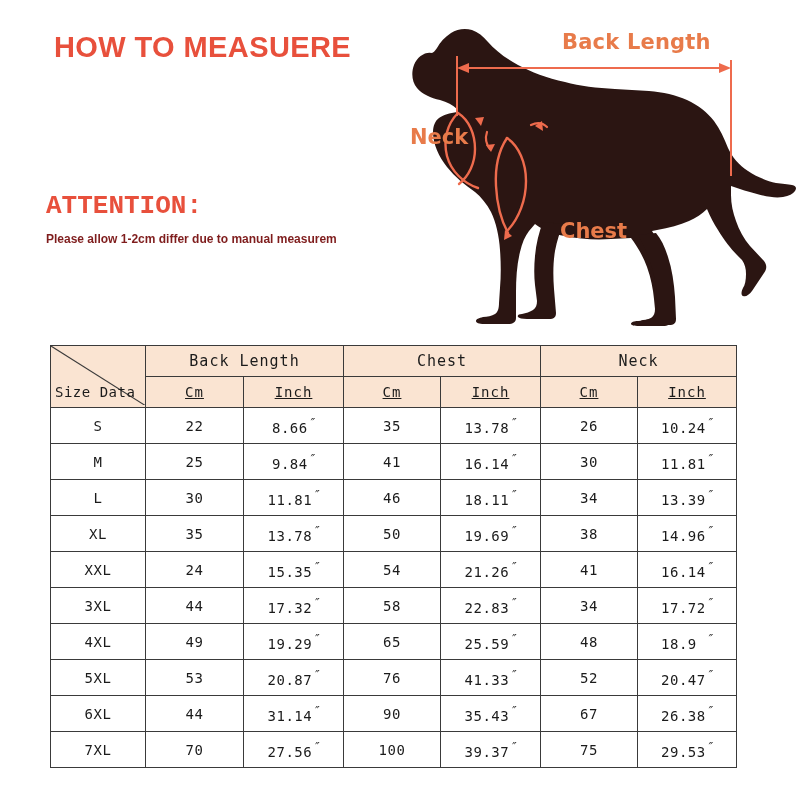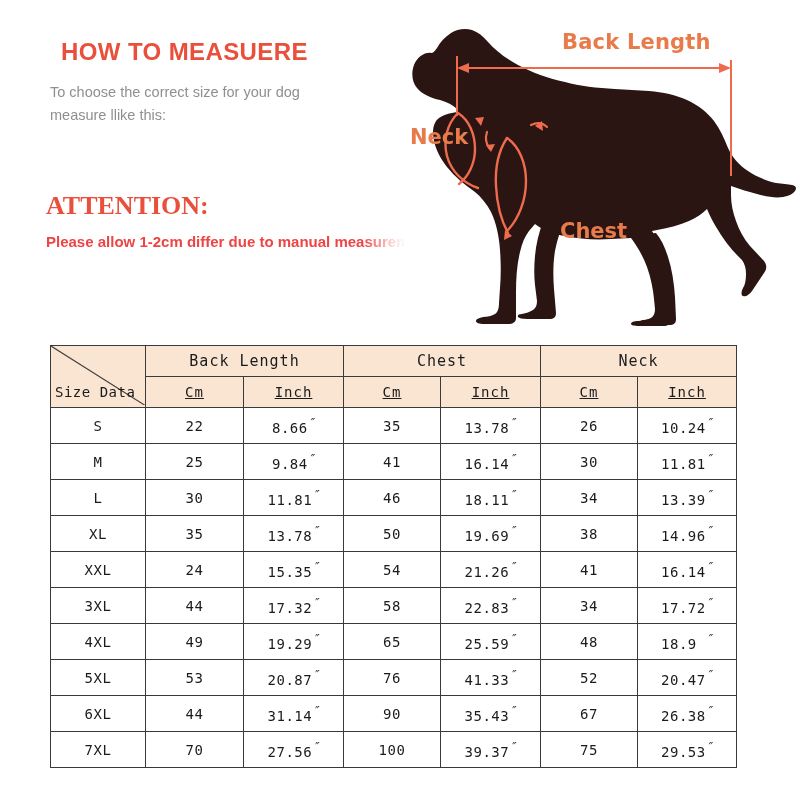--- a/index.html
+++ b/index.html
@@ -19,54 +19,54 @@
   
   .intro {
     position: absolute;
     left: 50px;
     top: 28px;
     width: 360px;
   }
   .title-main {
     font-family: "Liberation Sans", sans-serif;
     font-weight: bold;
-    font-size: 24px;
+    font-size: 29px;
     letter-spacing: 0.4px;
     color: #E8503C;
-    margin: 11px;
+    margin: 4px;
     line-height: 1.1;
   }
   .intro-text {
     margin-top: 16px;
     font-size: 14.5px;
     line-height: 1.55;
     color: #8f8f8f;
     max-width: 280px;
   }
 
   .attention-block {
     position: absolute;
     left: 46px;
     top: 192px;
     width: 400px;
   }
   .title-attention {
-    font-family: Liberation Serif, serif;
+    font-family: Liberation Mono, monospace;
     font-weight: bold;
     font-size: 26px;
     color: #E8503C;
     margin: 0;
     line-height: 1.1;
   }
   .attention-lines {
     margin-top: 9px;
-    font-size: 15px;
+    font-size: 12px;
     font-weight: bold;
     line-height: 1.55;
-    color: #ef4444;
+    color: #7f1d1d;
   }
   .attention-lines .line1 {
     display: block;
     width: 360px;
     overflow: hidden;
     white-space: nowrap;
     
     -webkit-mask-image: linear-gradient(to right, #000 0 88%, rgba(0,0,0,0.25) 96%, rgba(0,0,0,0) 100%);
             mask-image: linear-gradient(to right, #000 0 88%, rgba(0,0,0,0.25) 96%, rgba(0,0,0,0) 100%);
   }
@@ -150,21 +150,20 @@
     vertical-align: super;
     font-style: italic;
     letter-spacing: 0;
   }
 </style>
 </head>
 <body>
 
 <div class="intro">
   <h1 class="title-main">HOW TO MEASUERE</h1>
-  <p class="intro-text">To choose the correct size for your dog measure llike this:</p>
 </div>
 
 <div class="attention-block">
   <h2 class="title-attention">ATTENTION:</h2>
   <div class="attention-lines">
     <span class="line1">Please allow 1-2cm differ due to manual measurem</span>
   </div>
 </div>
 
 <div class="illustration">

